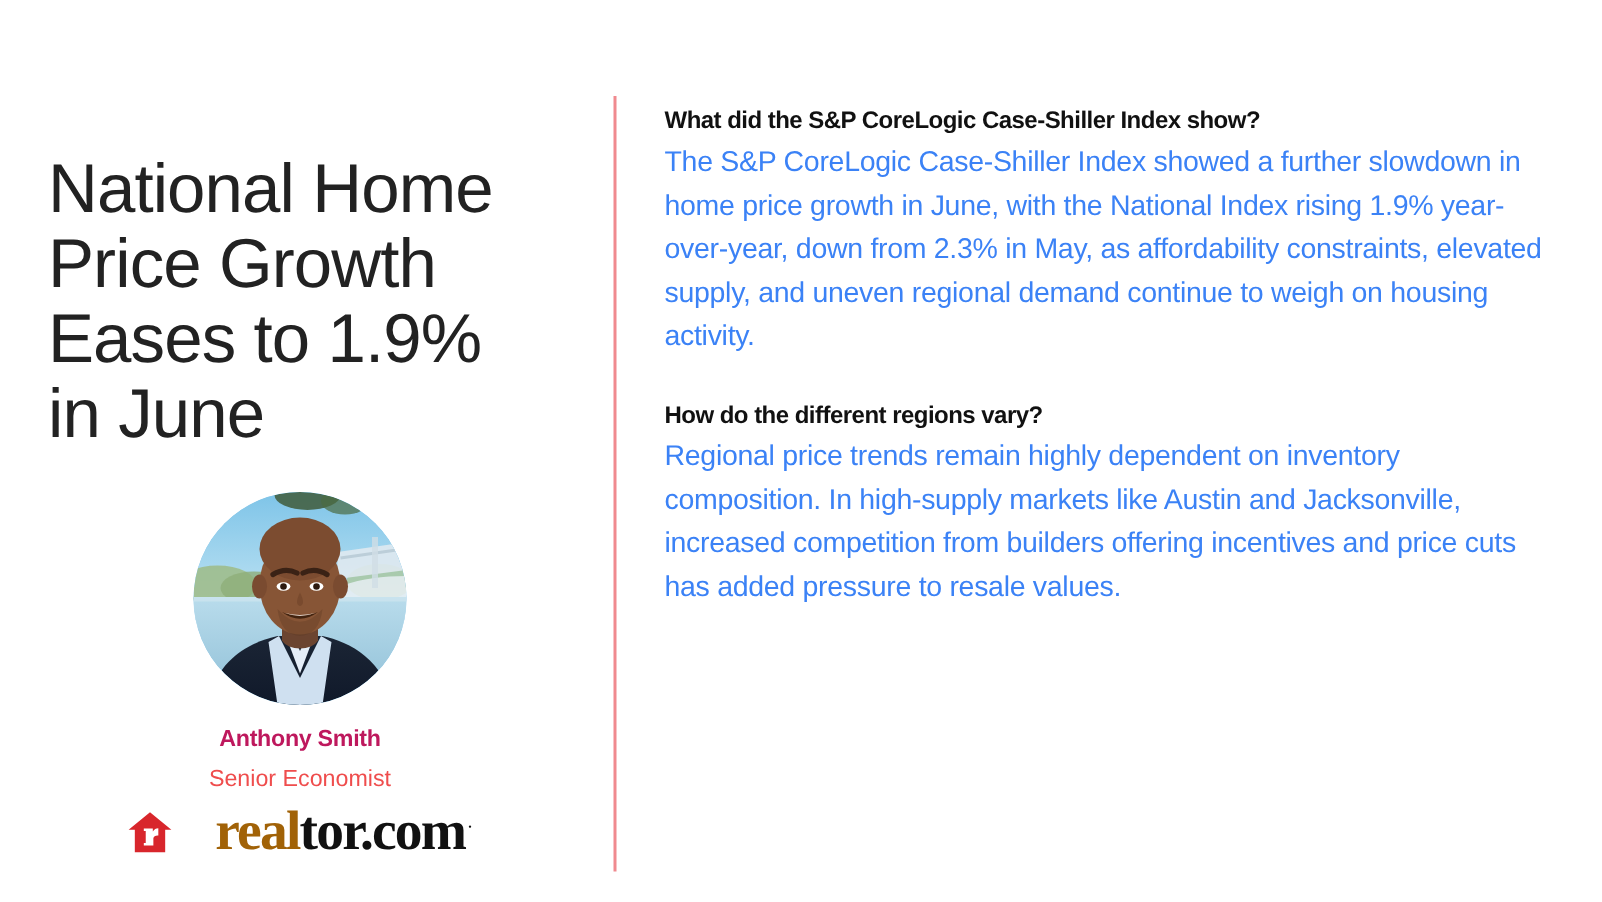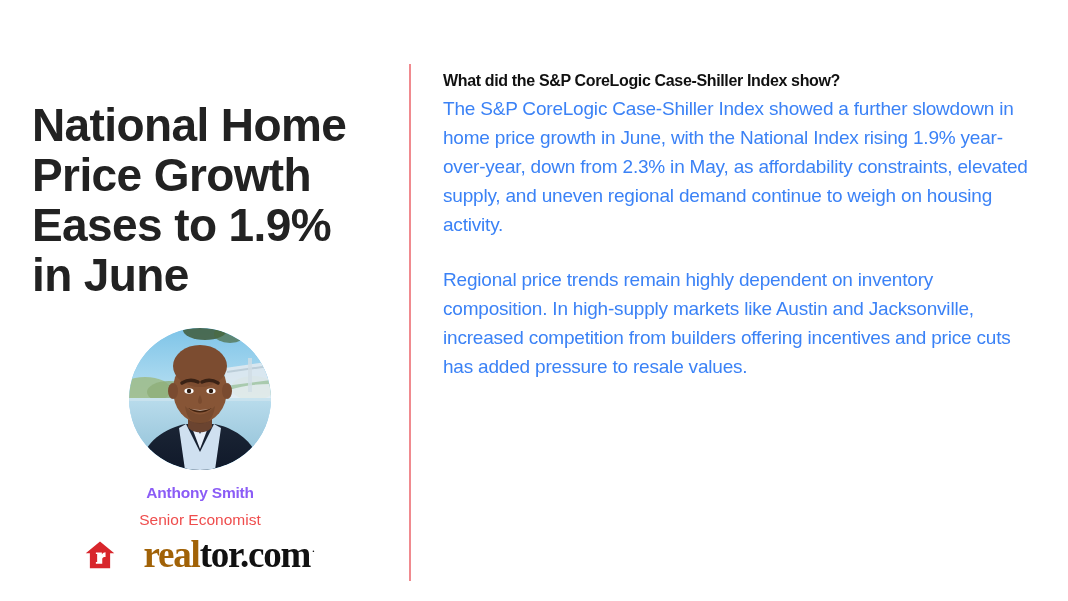--- a/index.html
+++ b/index.html
@@ -34,21 +34,21 @@
 
   .headline {
     position: absolute;
     left: 32px;
     top: 100px;
     width: 330px;
     margin: 0;
     font-family: "Liberation Sans", sans-serif;
     font-size: 46px;
     line-height: 50px;
-    font-weight: 700;
+    font-weight: 400;
     letter-spacing: -0.6px;
     color: #222222;
   }
 
   .author-block {
     position: absolute;
     left: 0;
     right: 0;
     top: 328px;
     display: flex;
@@ -66,21 +66,21 @@
     flex: 0 0 auto;
   }
 
   .avatar svg { display: block; width: 142px; height: 142px; }
 
   .author-name {
     margin-top: 14px;
     font-size: 15.5px;
     font-weight: 700;
     letter-spacing: -0.2px;
-    color: #8b5cf6;
+    color: #be185d;
     text-align: left;
   }
 
   .author-title {
     margin-top: 9px;
     font-size: 15.5px;
     font-weight: 400;
     color: #ef4d4d;
     text-align: right;
   }
@@ -261,18 +261,19 @@
   <div class="divider"></div>
 
   <div class="right-col">
 
     <div class="qa-block">
       <p class="qa-question">What did the S&amp;P CoreLogic Case-Shiller Index show?</p>
       <p class="qa-answer">The S&amp;P CoreLogic Case-Shiller Index showed a further slowdown in home price growth in June, with the National Index rising 1.9% year-over-year, down from 2.3% in May, as affordability constraints, elevated supply, and uneven regional demand continue to weigh on housing activity.</p>
     </div>
 
     <div class="qa-block">
+      <p class="qa-question">How do the different regions vary?</p>
       <p class="qa-answer">Regional price trends remain highly dependent on inventory composition. In high-supply markets like Austin and Jacksonville, increased competition from builders offering incentives and price cuts has added pressure to resale values.</p>
     </div>
 
   </div>
 
 </div>
 
 </body></html>

